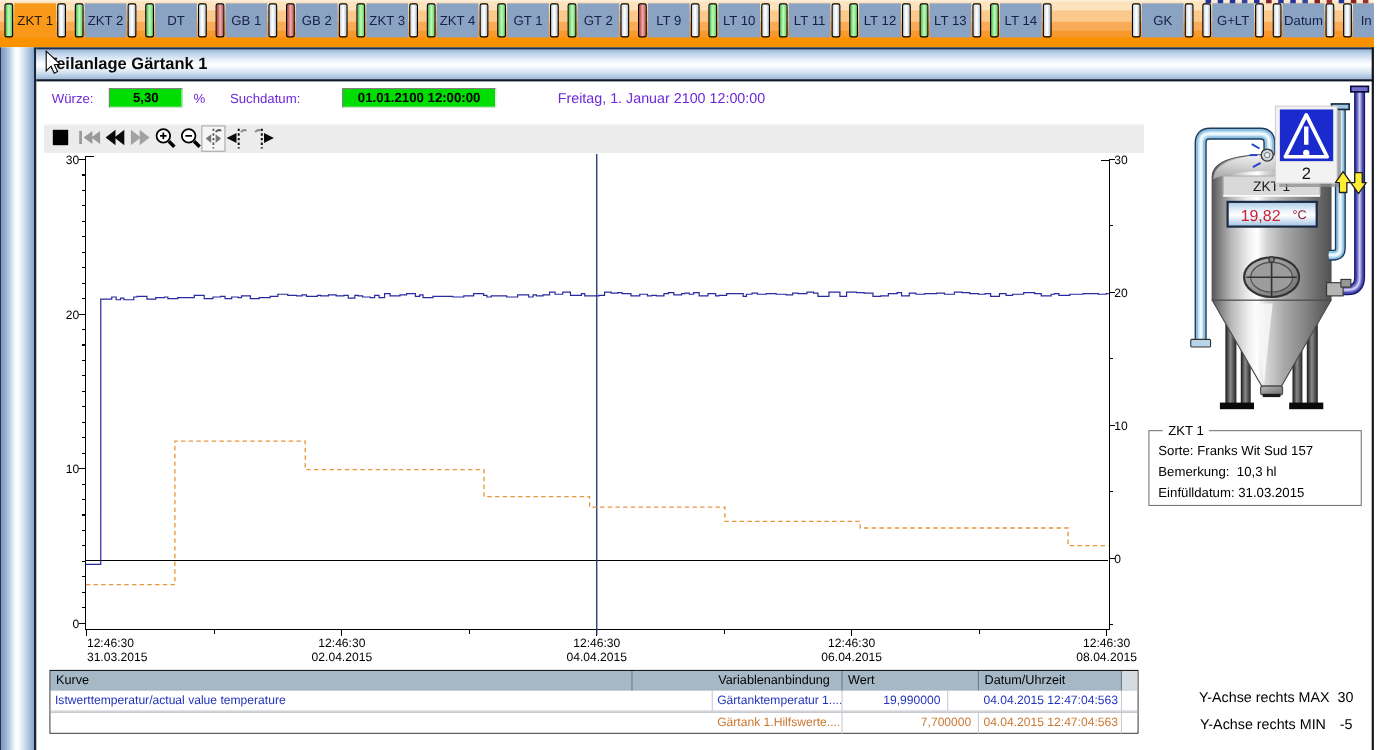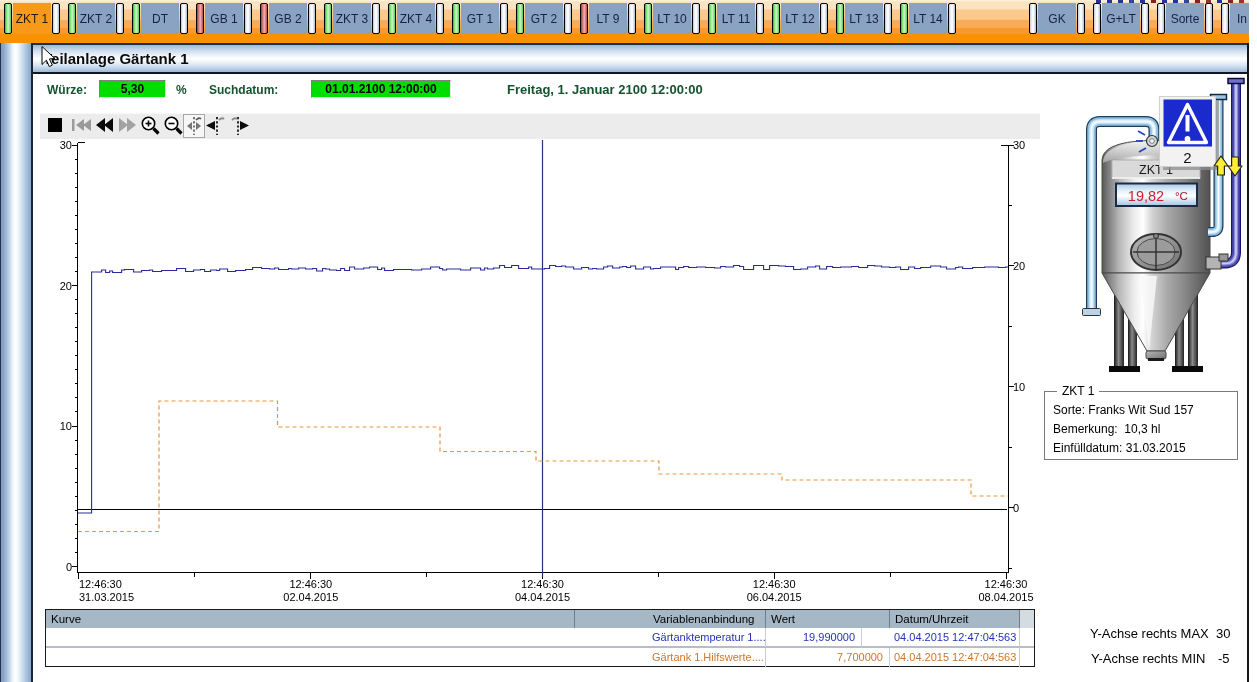--- a/index.html
+++ b/index.html
@@ -8,21 +8,21 @@
 .pill{position:absolute;left:0;top:0;width:8px;height:31px;border:1px solid #000;border-radius:2px}
 .pill.r{left:auto;right:0}
 .pg{background:linear-gradient(90deg,#4ca64c 0%,#8dee8d 30%,#c2f8c2 55%,#5ccc5c 100%)}
 .pr{background:linear-gradient(90deg,#a33c3c 0%,#e08484 35%,#f0b0b0 55%,#b85050 100%)}
 .pw{background:linear-gradient(90deg,#c2cdd8 0%,#f4f7fa 35%,#ffffff 55%,#aebecf 100%)}
 .lab{position:absolute;left:9px;right:9px;top:0;bottom:0;background:#8aa3c2;display:flex;align-items:center;justify-content:center;font-size:12px;color:#18204a}
 .lab.act{background:#f8991a;color:#241c10}
 #leftframe{position:absolute;left:0;top:43px;width:33px;height:639px;background:linear-gradient(90deg,#24344e 0%,#24344e 3%,#7f9cc4 4%,#8fa8cc 12%,#c0d4ea 28%,#f4f8fc 40%,#ffffff 48%,#eef4fa 56%,#c6d8ec 70%,#9cb8d8 85%,#8aa8cc 93%,#1c2436 95%,#1c2436 100%)}
 #titlebar{position:absolute;left:33px;top:43px;width:1216px;height:31px;background:linear-gradient(#9cb8d8 0%,#c6d9ec 18%,#ecf3fa 38%,#ffffff 52%,#f2f7fb 60%,#d6e4f2 76%,#b4cce4 90%,#9db9d8 100%);border-top:2px solid #1c2f52;border-bottom:2px solid #101826;font-weight:bold;font-size:15px;color:#0a0a0a;line-height:27px;padding-left:10px}
 #rightborder{position:absolute;left:1247px;top:43px;width:2px;height:639px;background:#14141c}
-.b{font-weight:bold;font-size:12px;color:#14532d;position:absolute}
+.b{font-weight:normal;font-size:12px;color:#6d28d9;position:absolute}
 .gfield{position:absolute;height:18px;background:#00dd00;border-top:1px solid #808080;border-left:1px solid #808080;border-bottom:1px solid #e8e8e8;border-right:1px solid #e8e8e8;font-weight:bold;font-size:12px;text-align:center;line-height:16px;color:#000}
 #toolbar{position:absolute;left:40px;top:113px;width:1000px;height:26px;background:#ececec;border-top:1px solid #f8f8f8}
 #tbl{position:absolute;left:45px;top:609px;width:990px;height:58px;border:1px solid #1a1a1a;font-size:11px}
 .hrow{position:absolute;left:0;top:0;height:18px;width:988px;background:#a6b8c6;font-weight:bold;color:#000}
 .hc{position:absolute;top:0;height:18px;line-height:18px;padding-left:5px;border-right:1px solid #6e7e8c;font-size:11.5px}
 .trow{position:absolute;left:0;height:19px;width:988px;background:#fff}
 .tc{position:absolute;top:0;height:19px;line-height:19px;padding-left:4px;border-right:1px solid #c8ccd4;white-space:nowrap;overflow:hidden}
 .num{text-align:right;padding-right:6px}
 #infobox{position:absolute;left:1044px;top:391px;width:194px;height:69px;border:1px solid #7a7a7a;font-size:12px;color:#000}
 #infobox .t{position:absolute;left:12px;top:-8px;background:#fff;padding:0 5px}
@@ -112,21 +112,21 @@
       <div class="lab">GK</div>
       <div class="pill pw r"></div>
     </div>
     <div class="btn" style="left:1093px">
       <div class="pill pw"></div>
       <div class="lab">G+LT</div>
       <div class="pill pw r"></div>
     </div>
     <div class="btn" style="left:1157px">
       <div class="pill pw"></div>
-      <div class="lab">Sorte</div>
+      <div class="lab">Datum</div>
       <div class="pill pw r"></div>
     </div>
     <div class="btn" style="left:1221px">
       <div class="pill pw"></div>
       <div class="lab" style="justify-content:flex-start;padding-left:7px">In</div>
     </div>
   </div>
 <div style="position:absolute;left:1096px;top:0;width:5px;height:3px;background:#223399"></div>
 <div style="position:absolute;left:1107px;top:0;width:5px;height:3px;background:#223399"></div>
 <div style="position:absolute;left:1118px;top:0;width:5px;height:3px;background:#223399"></div>
@@ -155,20 +155,21 @@
 <div id="toolbar"></div>
 
 <div id="tbl">
 <div class="hrow"></div>
 <div class="hc" style="left:0;width:529px">Kurve</div>
 <div class="hc" style="left:602px;width:118px">Variablenanbindung</div>
 <div class="hc" style="left:720px;width:124px">Wert</div>
 <div class="hc" style="left:844px;width:130px">Datum/Uhrzeit</div>
 <div class="hc" style="left:974px;width:14px;background:#d4dbe1;border-right:none"></div>
 <div class="trow" style="top:18px;color:#2233bb;border-bottom:1px solid #b8bcc4">
+ <div class="tc" style="left:0;width:602px">Istwerttemperatur/actual value temperature</div>
  <div class="tc" style="left:602px;width:118px">Gärtanktemperatur 1....</div>
  <div class="tc num" style="left:692px;width:124px">19,990000</div>
  <div class="tc" style="left:844px;width:130px">04.04.2015 12:47:04:563</div>
 </div>
 <div class="trow" style="top:37px;height:19px;color:#cc7730;border-top:1px solid #b8bcc4">
  <div class="tc" style="left:602px;width:118px">Gärtank 1.Hilfswerte....</div>
  <div class="tc num" style="left:720px;width:124px">7,700000</div>
  <div class="tc" style="left:844px;width:130px">04.04.2015 12:47:04:563</div>
 </div>
 </div>

